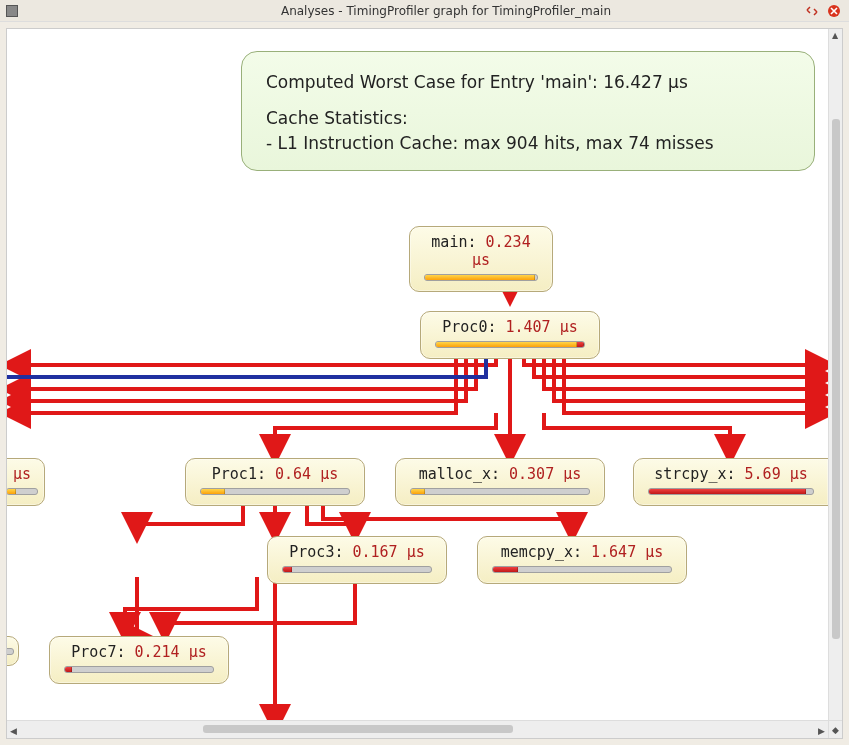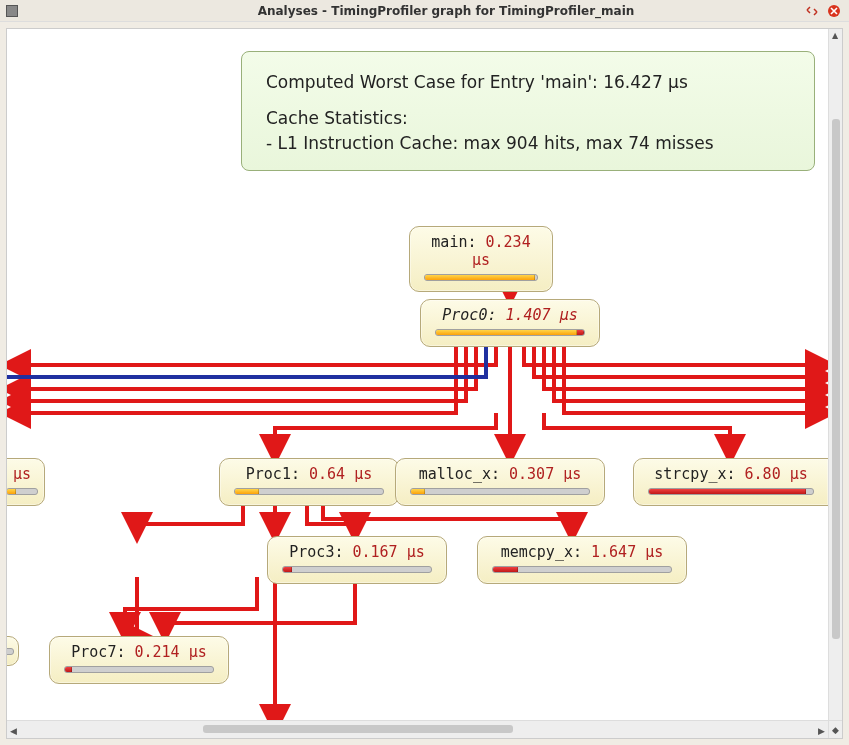--- a/index.html
+++ b/index.html
@@ -1,33 +1,33 @@
 <!DOCTYPE html>
 <html><head>
 <meta charset="utf-8">
 <style>
   * { box-sizing: border-box; }
   html, body { margin:0; padding:0; width:849px; height:745px; font-family: "DejaVu Sans", Verdana, sans-serif; background:#f0ece4; }
   .window { width:849px; height:745px; display:flex; flex-direction:column; }
   .titlebar { height:22px; background:#ece8e0; display:flex; align-items:center; position:relative; border-bottom:1px solid #ddd; }
   .titlebar .ico { width:12px; height:12px; background:#888; margin-left:6px; border:1px solid #555; }
-  .titlebar .title { position:absolute; left:0; right:0; text-align:center; font-size:12px; font-weight:bold; color:#333;margin-left:43px; }
+  .titlebar .title { position:absolute; left:0; right:0; text-align:center; font-size:12px; font-weight:normal; color:#333;margin-left:43px; }
   .titlebar .btns { position:absolute; right:8px; display:flex; gap:8px; align-items:center; }
   .tb-max svg, .tb-close svg { display:block; }
   .client { flex:1; position:relative; background:#f0ece4; padding:6px; }
   .canvas-wrap { width:100%; height:100%; background:#fff; border:1px solid #ccc; position:relative; overflow:hidden; }
   .vscroll { position:absolute; right:0; top:0; bottom:18px; width:14px; background:#eee; border-left:1px solid #ddd; }
   .vscroll .thumb { position:absolute; right:2px; width:8px; background:#c8c8c8; border-radius:3px; }
   .vscroll .up { position:absolute; top:2px; right:2px; width:10px; height:10px; color:#555; font-size:8px; line-height:10px; text-align:center; }
   .hscroll { position:absolute; left:0; right:14px; bottom:0; height:18px; background:#eee; border-top:1px solid #ddd; }
   .hscroll .thumb { position:absolute; top:4px; height:8px; background:#c8c8c8; border-radius:3px; }
   .hscroll .tri { position:absolute; bottom:2px; font-size:9px; color:#555; }
   .corner { position:absolute; right:0; bottom:0; width:14px; height:18px; background:#eee; border-left:1px solid #ddd; border-top:1px solid #ddd; font-size:9px; color:#555; text-align:center; line-height:18px; }
   .graph { position:absolute; left:0; top:0; right:14px; bottom:18px; overflow:hidden; }
-  .stats-box { position:absolute; left:234px; top:22px; width:574px; height:120px; background:linear-gradient(#f3fce9,#e9f6db); border:1px solid #99b07a; border-radius:8px; padding:18px 24px; font-size:17px; color:#222; line-height:1.5; }
+  .stats-box { position:absolute; left:234px; top:22px; width:574px; height:120px; background:linear-gradient(#f3fce9,#e9f6db); border:1px solid #99b07a; border-radius:16px; padding:18px 24px; font-size:17px; color:#222; line-height:1.5; }
   .node { position:absolute; background:linear-gradient(#fdfbe7,#f5eec3); border:1px solid #b6a97a; border-radius:10px; padding:6px 14px 10px 14px; font-family: "DejaVu Sans Mono","Courier New",monospace; font-size:15px; color:#222; text-align:center; box-shadow: inset 0 0 0 1px rgba(255,255,255,.4); }
   .node .label .val { color:#b02020; }
   .node .bar { margin-top:5px; height:7px; width:100%; background:#cfcfcf; border:1px solid #a0a0a0; border-radius:3px; position:relative; overflow:hidden; }
   .node .bar .fill { position:absolute; left:0; top:0; bottom:0; border-right:1px solid rgba(0,0,0,.2); }
   .orange { background:linear-gradient(#ffd54a,#fca20a); }
   .red { background:linear-gradient(#f04040,#c01818); }
   .edges { position:absolute; left:0; top:0; width:100%; height:100%; pointer-events:none; }
 </style>
 </head>
 <body>
@@ -97,51 +97,51 @@
           <div> - L1 Instruction Cache: max 904 hits, max 74 misses</div>
         </div>
 
         <div class="node" style="left:402px; top:197px; width:144px;">
           <div class="label"><span>main</span>: <span class="val">0.234 µs</span></div>
           <div class="bar">
               <div class="fill orange" style="width:98%"></div>
             </div>
         </div>
 
-        <div class="node" style="left:413px; top:270px; width:180px;font-style:italic;">
+        <div class="node" style="left:413px; top:282px; width:180px;">
           <div class="label"><span>Proc0</span>: <span class="val">1.407 µs</span></div>
           <div class="bar">
               <div class="fill orange" style="width:95%"></div>
               <div class="fill red" style="left:95%; width:5%"></div>
             </div>
         </div>
 
         <div class="node" style="left:-8px; top:429px; width:46px; padding-left:6px; padding-right:6px; border-top-left-radius:0; border-bottom-left-radius:0;">
           <div class="label"><span class="val">µs</span></div>
           <div class="bar">
               <div class="fill orange" style="width:30%"></div>
             </div>
         </div>
 
-        <div class="node" style="left:178px; top:429px; width:180px;margin-left:34px;">
+        <div class="node" style="left:178px; top:429px; width:180px;">
           <div class="label"><span>Proc1</span>: <span class="val">0.64 µs</span></div>
           <div class="bar">
               <div class="fill orange" style="width:16%"></div>
             </div>
         </div>
 
         <div class="node" style="left:388px; top:429px; width:210px;">
           <div class="label"><span>malloc_x</span>: <span class="val">0.307 µs</span></div>
           <div class="bar">
               <div class="fill orange" style="width:8%"></div>
             </div>
         </div>
 
         <div class="node" style="left:626px; top:429px; width:196px; border-top-right-radius:0; border-bottom-right-radius:0;">
-          <div class="label"><span>strcpy_x</span>: <span class="val">6.80 µs</span></div>
+          <div class="label"><span>strcpy_x</span>: <span class="val">5.69 µs</span></div>
           <div class="bar">
               <div class="fill red" style="width:96%"></div>
             </div>
         </div>
 
 
         <div class="node" style="left:260px; top:507px; width:180px;">
           <div class="label"><span>Proc3</span>: <span class="val">0.167 µs</span></div>
           <div class="bar">
               <div class="fill red" style="width:6%"></div>

